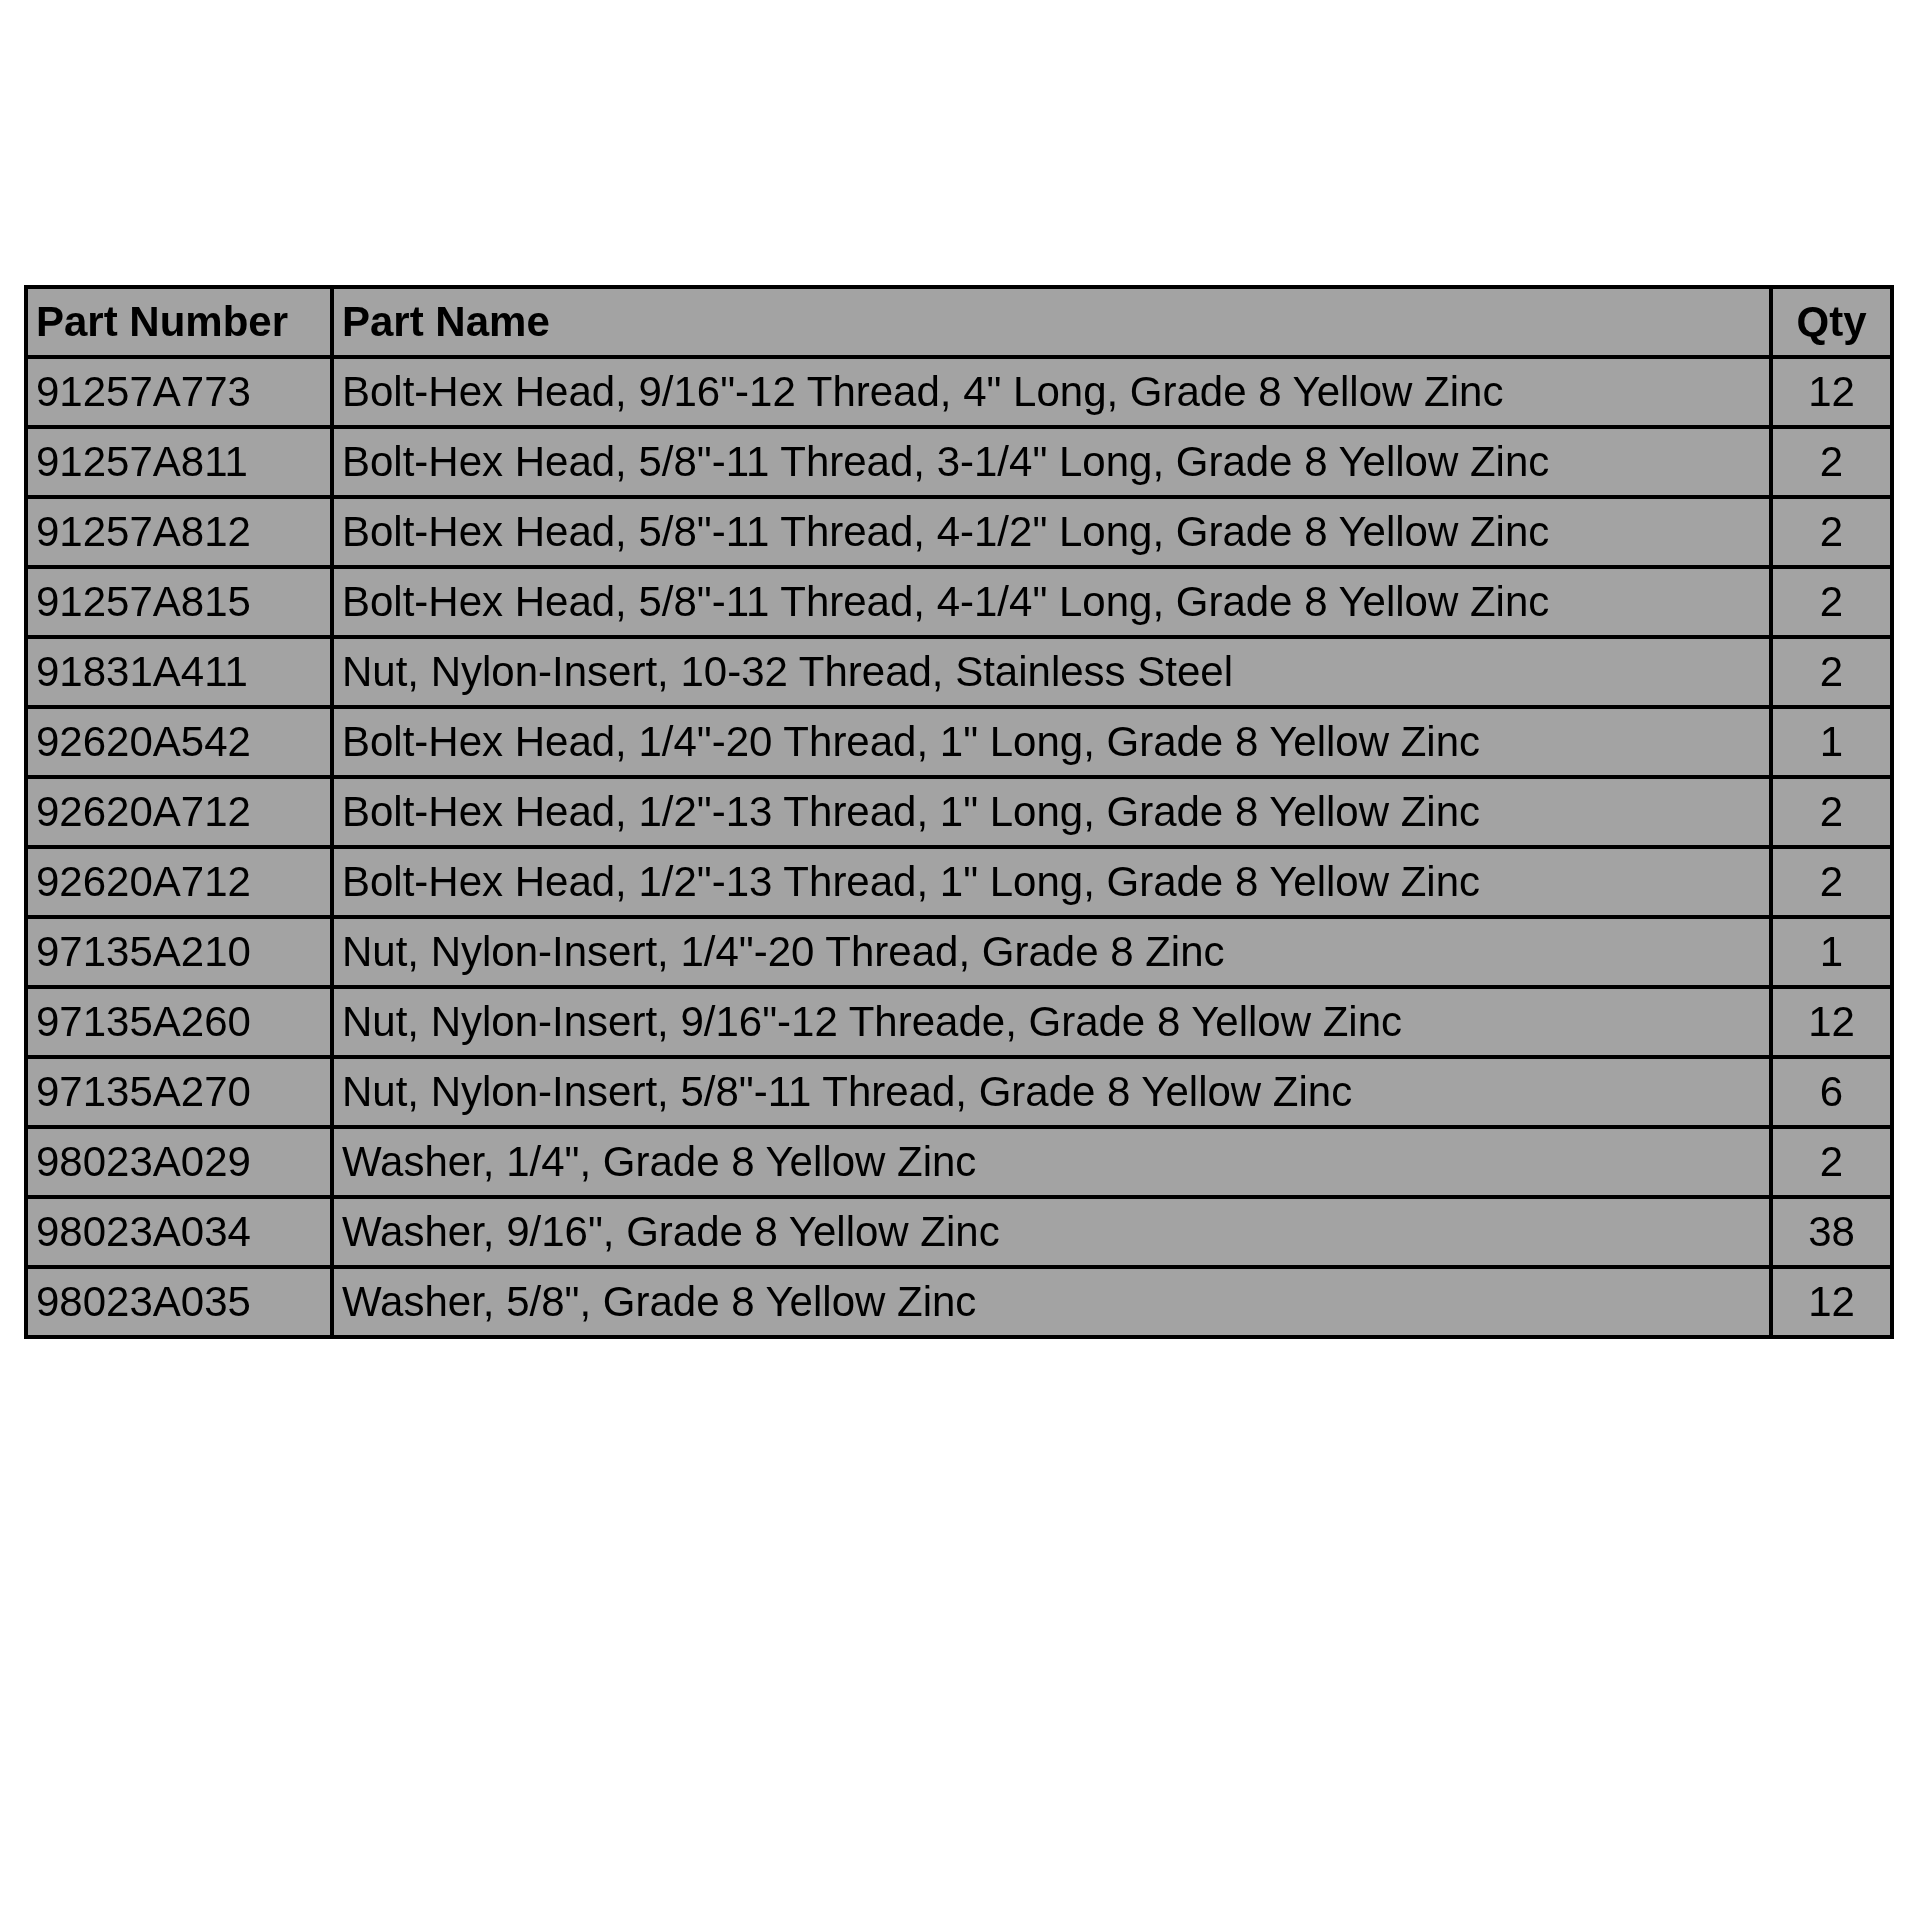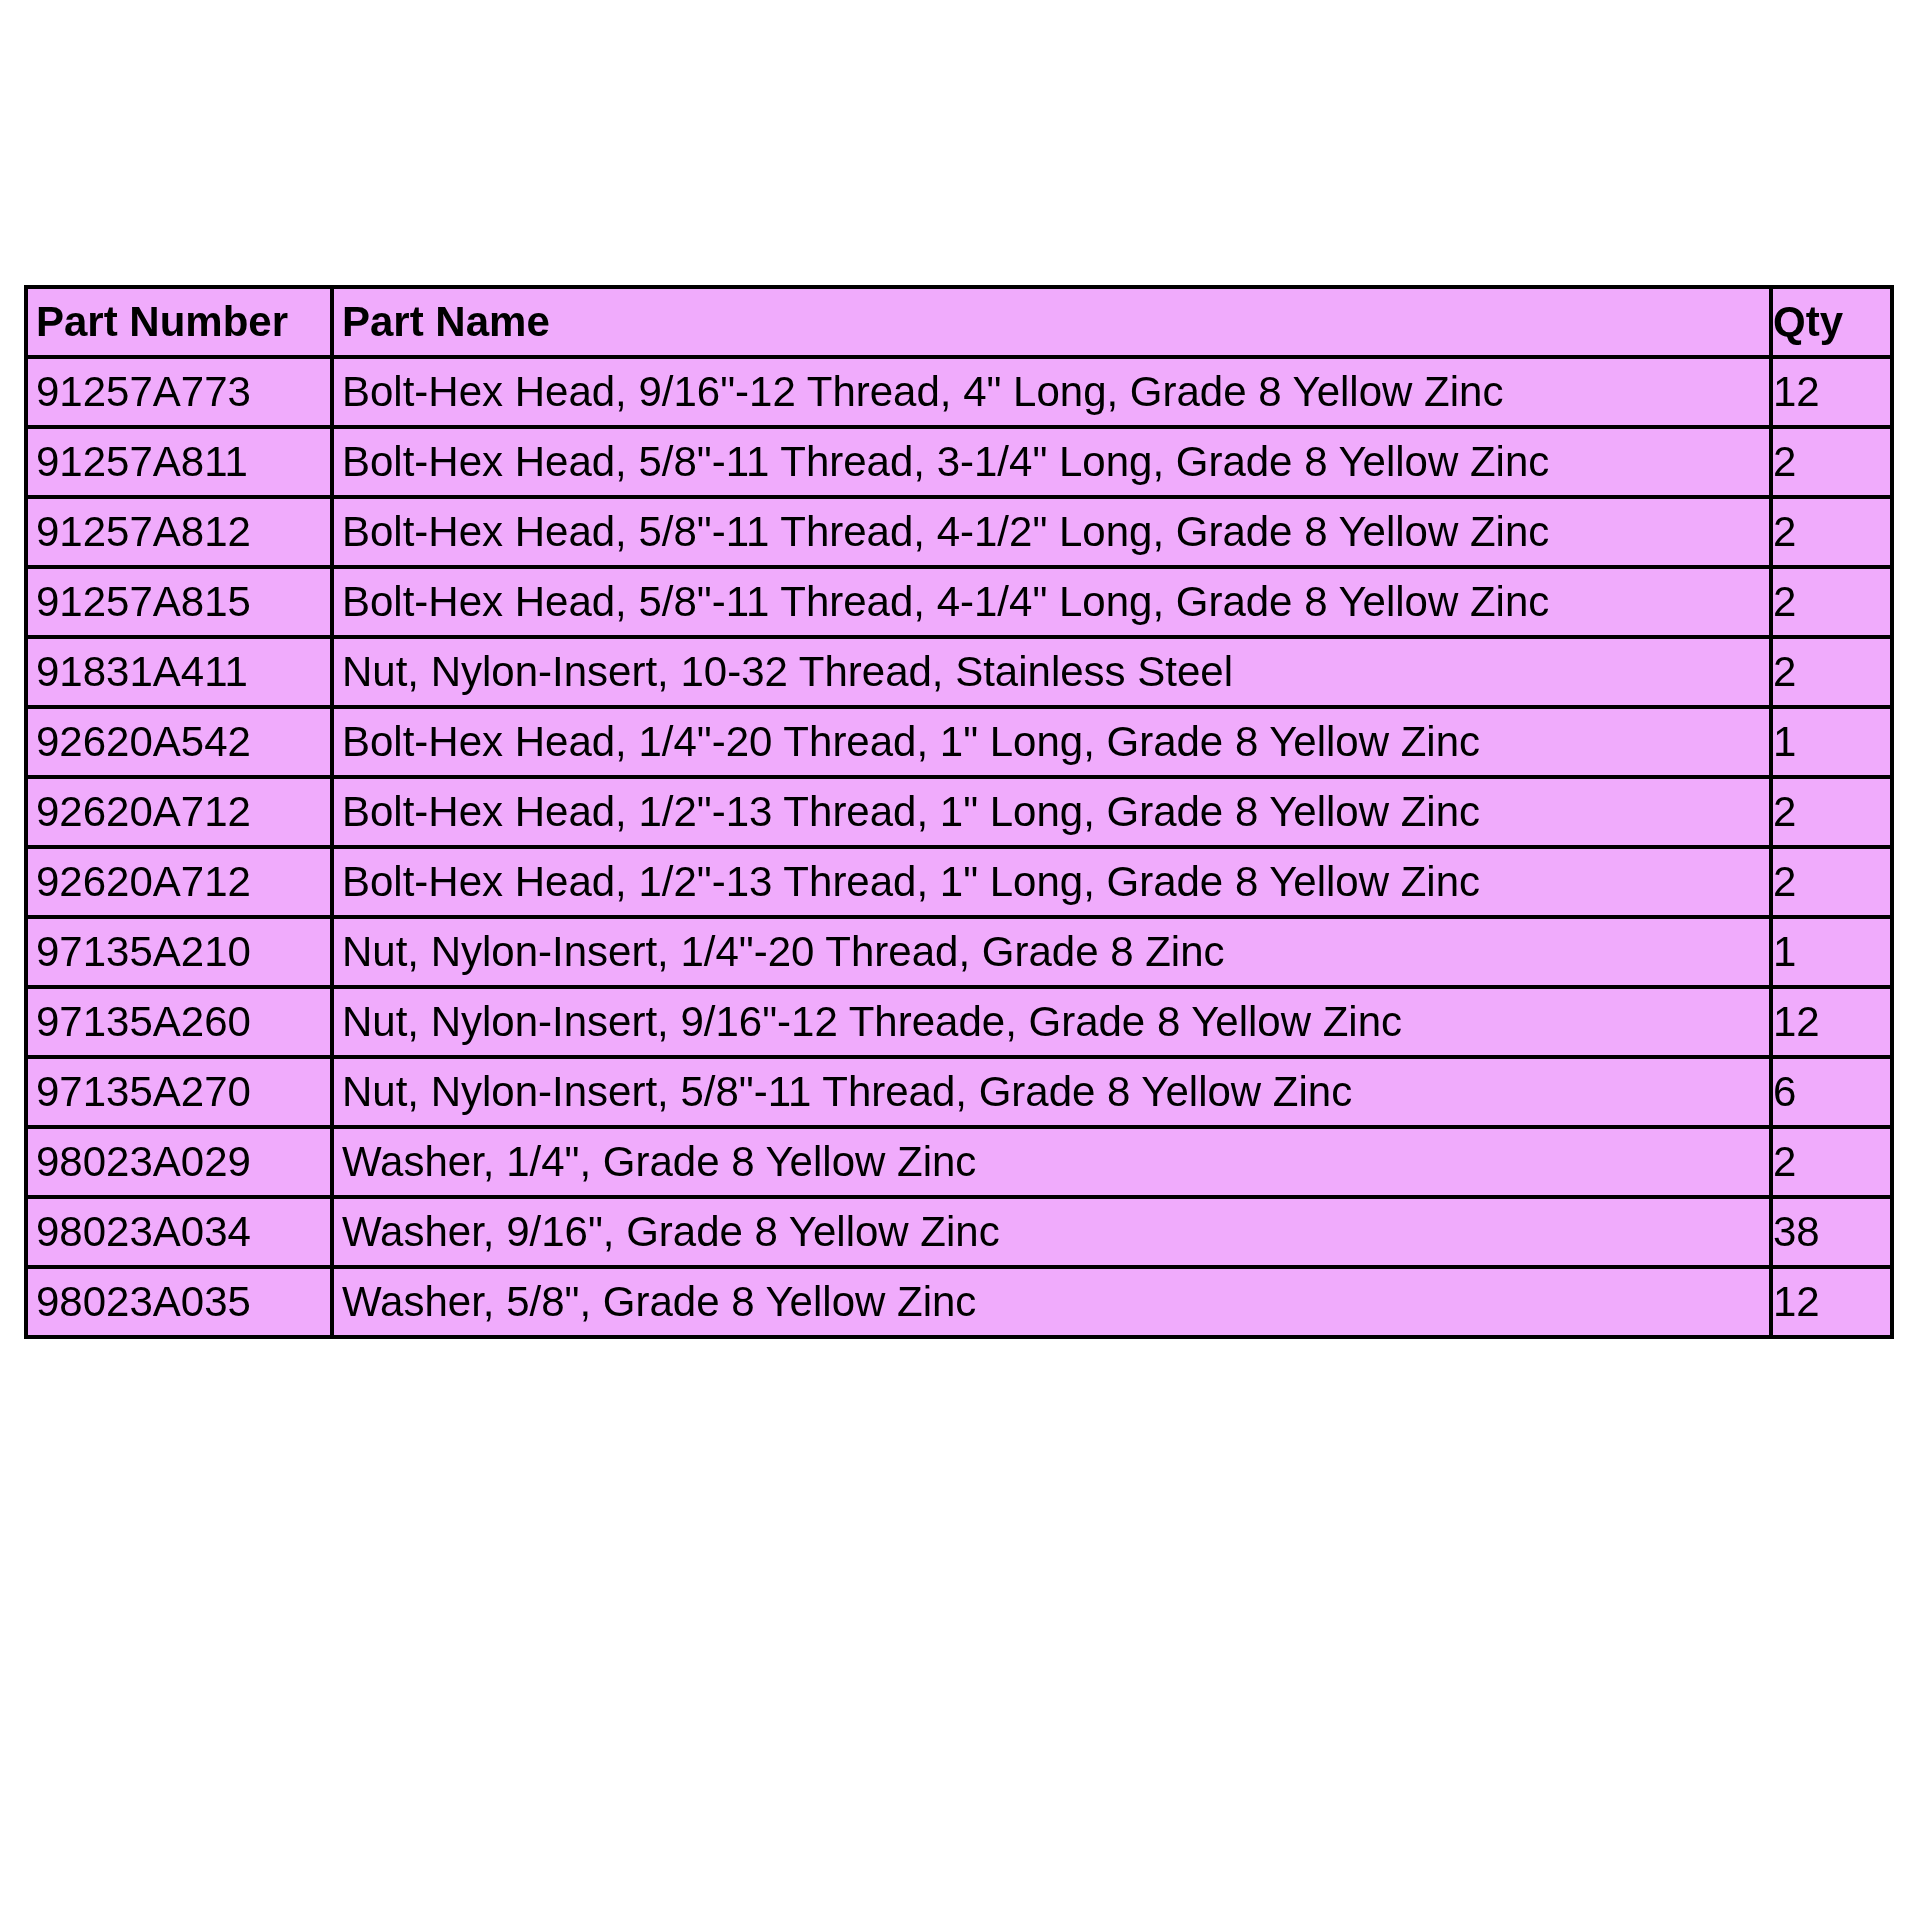--- a/index.html
+++ b/index.html
@@ -28,27 +28,27 @@
   th, td {
     border: 4px solid #000000;
     height: 66px;
     padding: 0 8px;
     font-size: 42px;
     line-height: 1;
     white-space: nowrap;
     overflow: hidden;
     vertical-align: middle;
     text-align: left;
-    background: #f0abfc;
+    background: #a3a3a3;
   }
   th {
     font-weight: bold;
   }
   th.qty, td.qty {
-    text-align: left;
+    text-align: center;
     padding: 0;
   }
 </style>
 </head>
 <body>
 
 <table class="parts-table">
   <colgroup>
     <col class="col-part-number">
     <col class="col-part-name">

